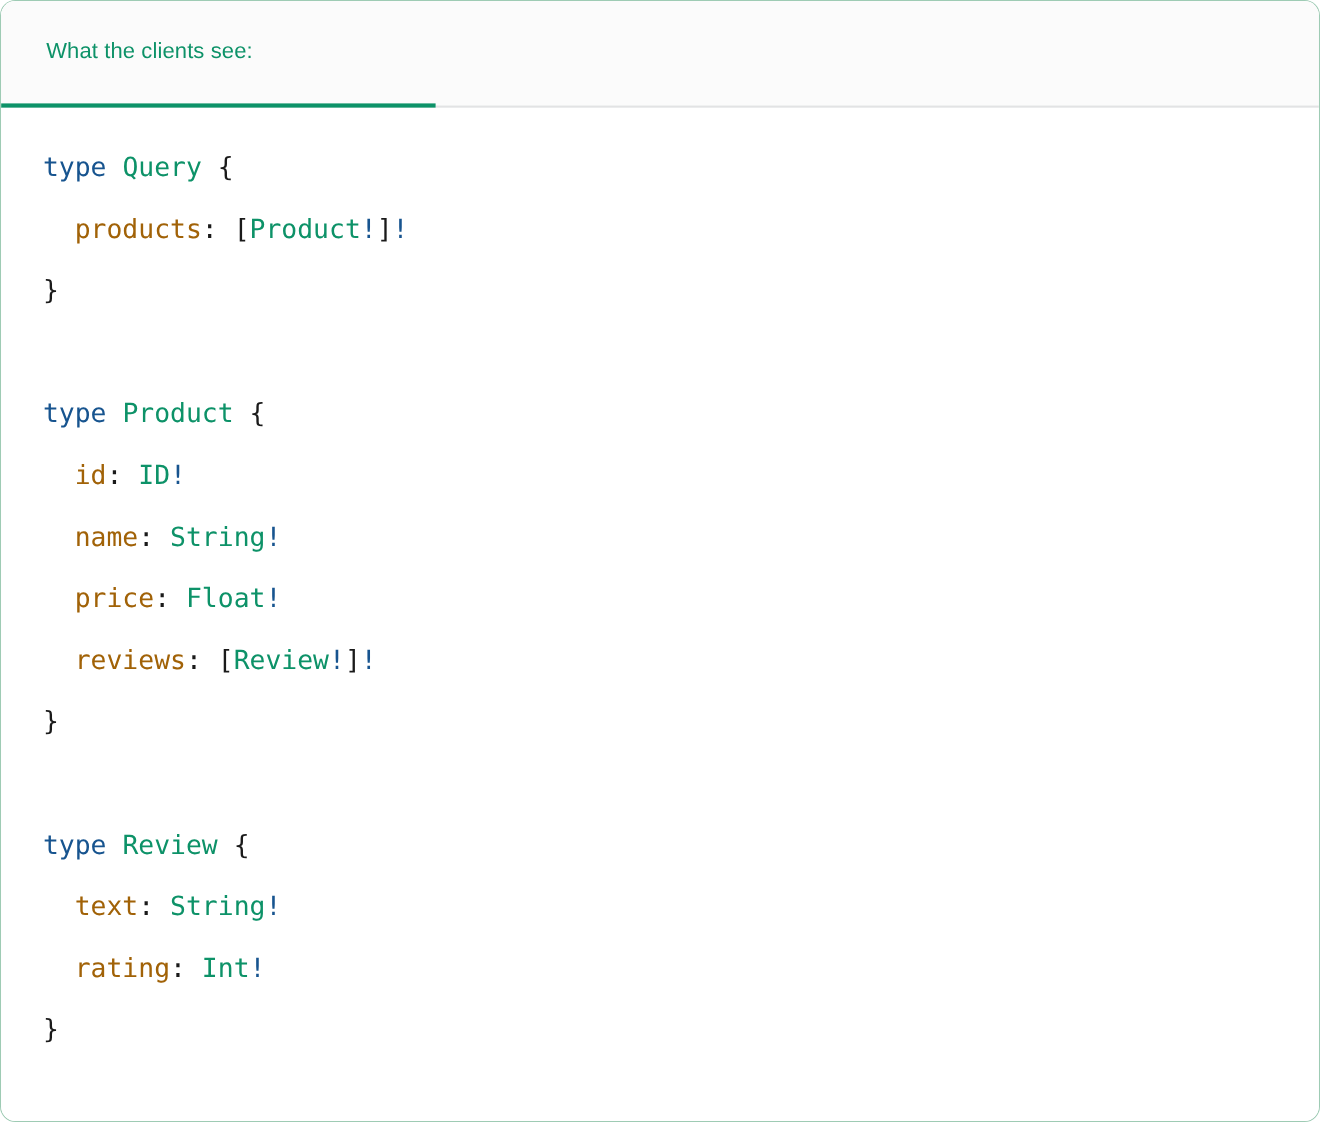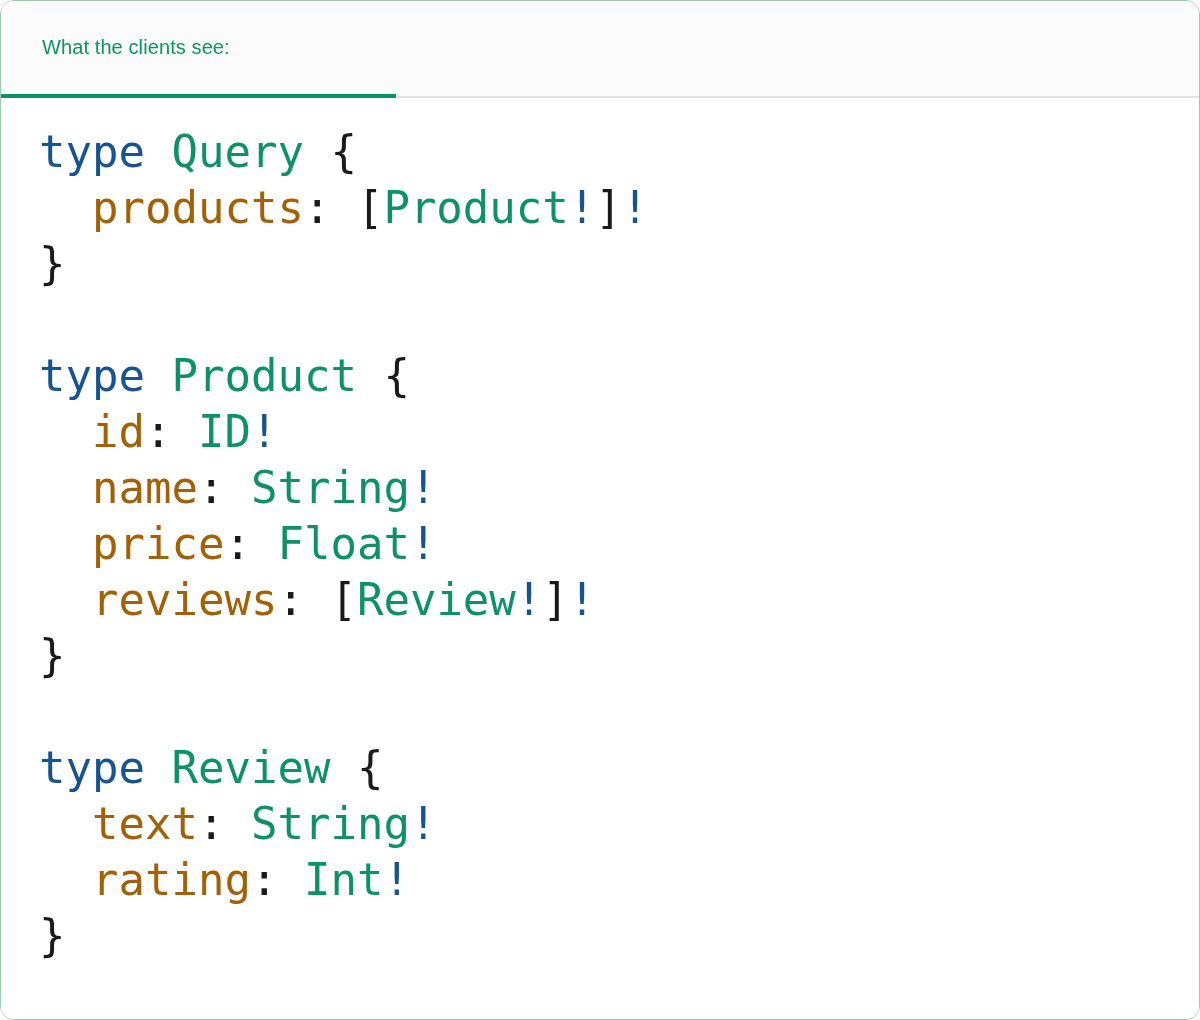--- a/index.html
+++ b/index.html
@@ -67,21 +67,21 @@
     background: #ffffff;
     height: 921px;
     overflow: hidden;
   }
   .code-block {
     position: absolute;
     left: 38px;
     top: 26px;
     margin: 0;
     font-family: "DejaVu Sans Mono", monospace;
-    font-size: 44px;
+    font-size: 24px;
     line-height: 56px;
     white-space: pre;
     color: #1a1a1a;
     letter-spacing: 0;
     tab-size: 2;
   }
   .code-line { display: block; height: 56px; }
   .code-line.blank { color: transparent; }
 
   .tok-kw    { color: #17548f; }

